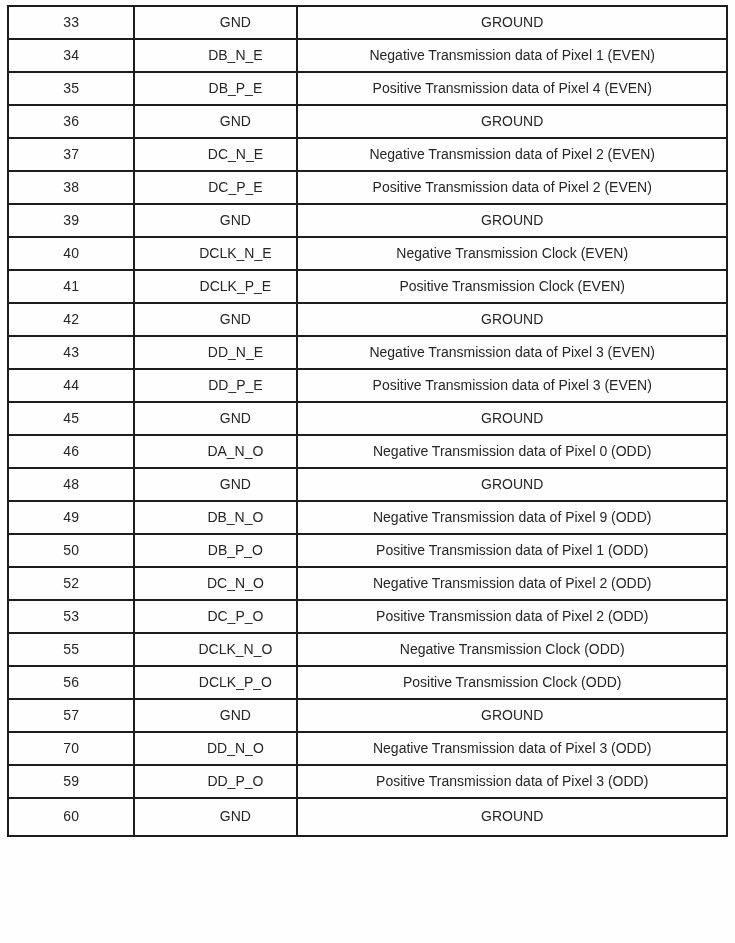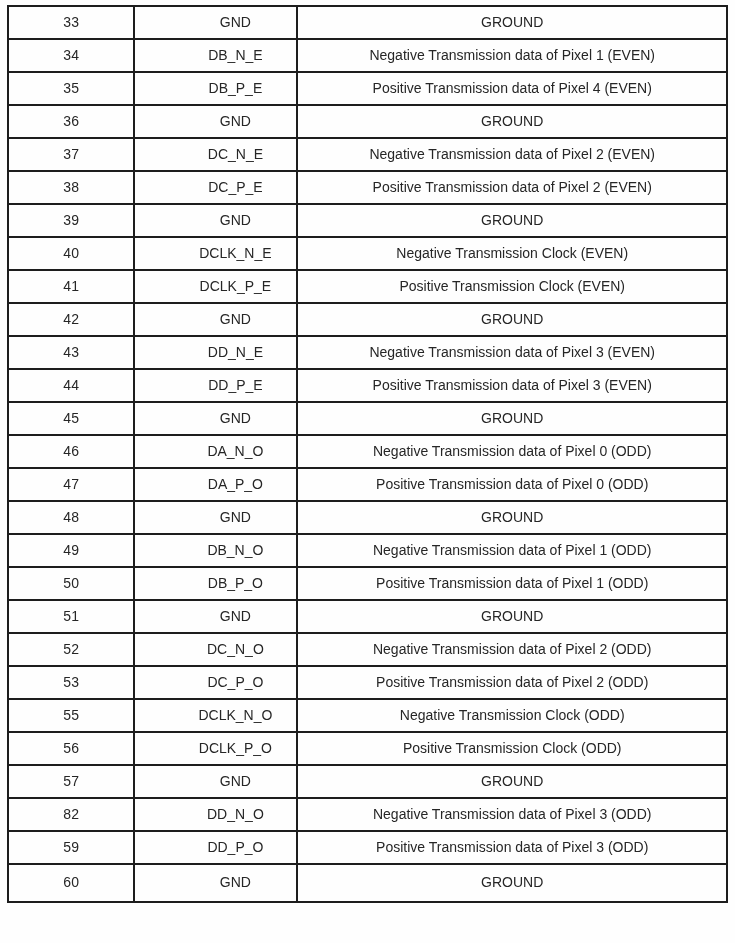--- a/index.html
+++ b/index.html
@@ -107,43 +107,33 @@
     <td>45</td>
     <td>GND</td>
     <td>GROUND</td>
   </tr>
         <tr>
     <td>46</td>
     <td>DA_N_O</td>
     <td>Negative Transmission data of Pixel 0 (ODD)</td>
   </tr>
         <tr>
-    <td>47</td>
-    <td>DA_P_O</td>
-    <td>Positive Transmission data of Pixel 0 (ODD)</td>
-  </tr>
-        <tr>
     <td>48</td>
     <td>GND</td>
     <td>GROUND</td>
   </tr>
         <tr>
     <td>49</td>
     <td>DB_N_O</td>
-    <td>Negative Transmission data of Pixel 1 (ODD)</td>
+    <td>Negative Transmission data of Pixel 9 (ODD)</td>
   </tr>
         <tr>
     <td>50</td>
     <td>DB_P_O</td>
     <td>Positive Transmission data of Pixel 1 (ODD)</td>
-  </tr>
-        <tr>
-    <td>51</td>
-    <td>GND</td>
-    <td>GROUND</td>
   </tr>
         <tr>
     <td>52</td>
     <td>DC_N_O</td>
     <td>Negative Transmission data of Pixel 2 (ODD)</td>
   </tr>
         <tr>
     <td>53</td>
     <td>DC_P_O</td>
     <td>Positive Transmission data of Pixel 2 (ODD)</td>
@@ -157,21 +147,21 @@
     <td>56</td>
     <td>DCLK_P_O</td>
     <td>Positive Transmission Clock (ODD)</td>
   </tr>
         <tr>
     <td>57</td>
     <td>GND</td>
     <td>GROUND</td>
   </tr>
         <tr>
-    <td>82</td>
+    <td>70</td>
     <td>DD_N_O</td>
     <td>Negative Transmission data of Pixel 3 (ODD)</td>
   </tr>
         <tr>
     <td>59</td>
     <td>DD_P_O</td>
     <td>Positive Transmission data of Pixel 3 (ODD)</td>
   </tr>
         <tr class="last-row">
     <td>60</td>

